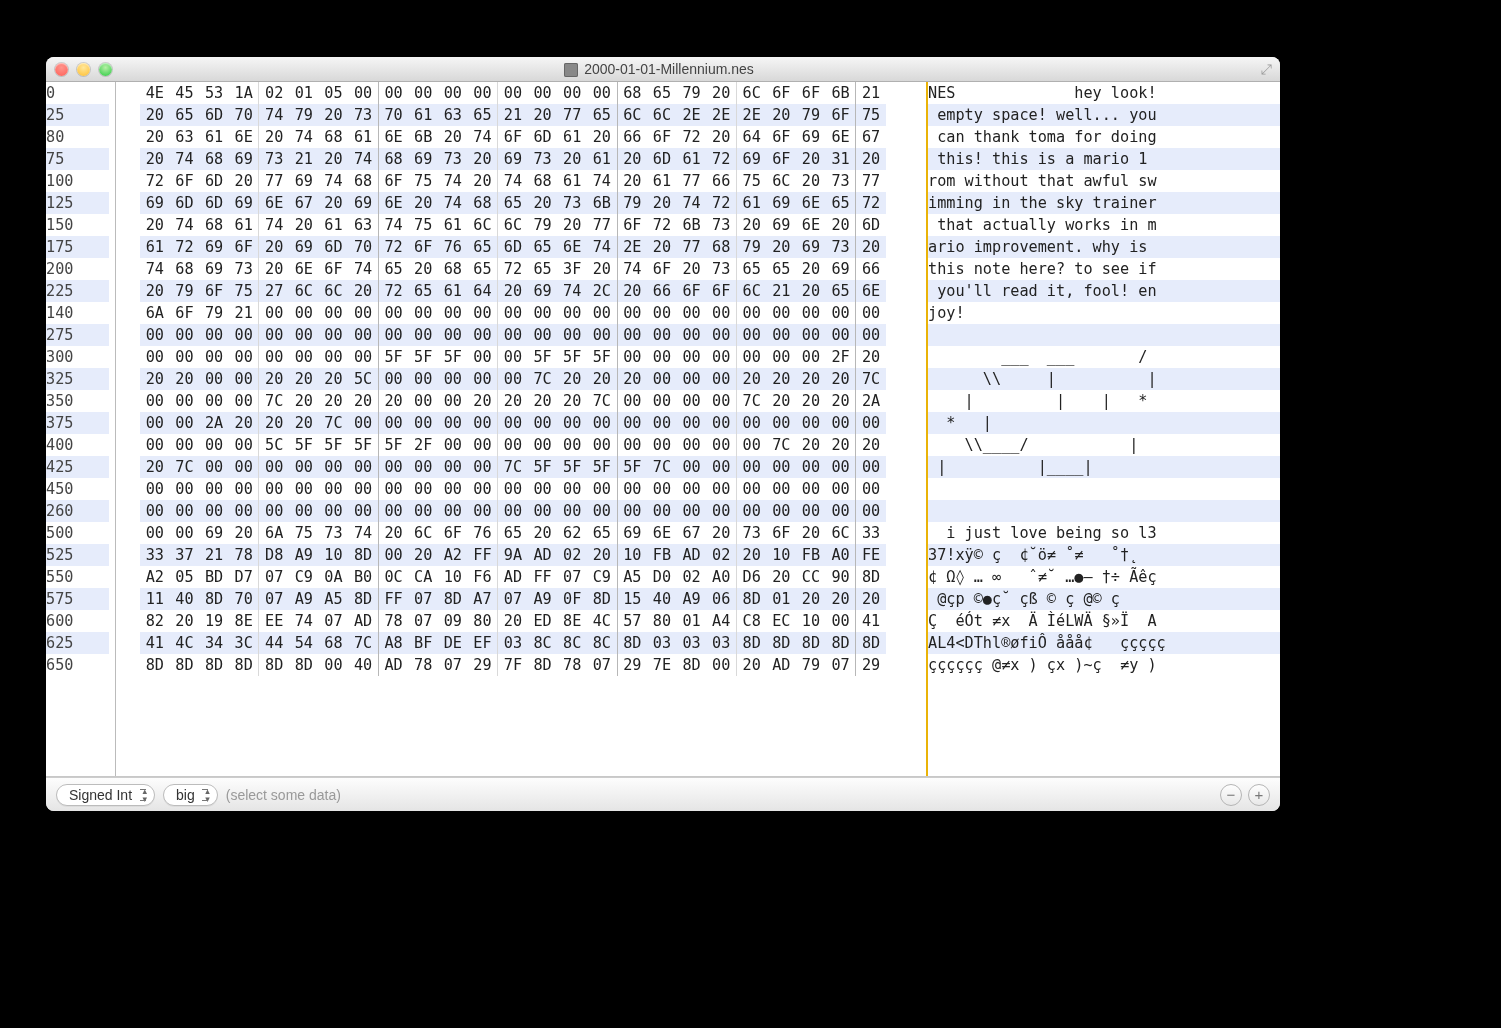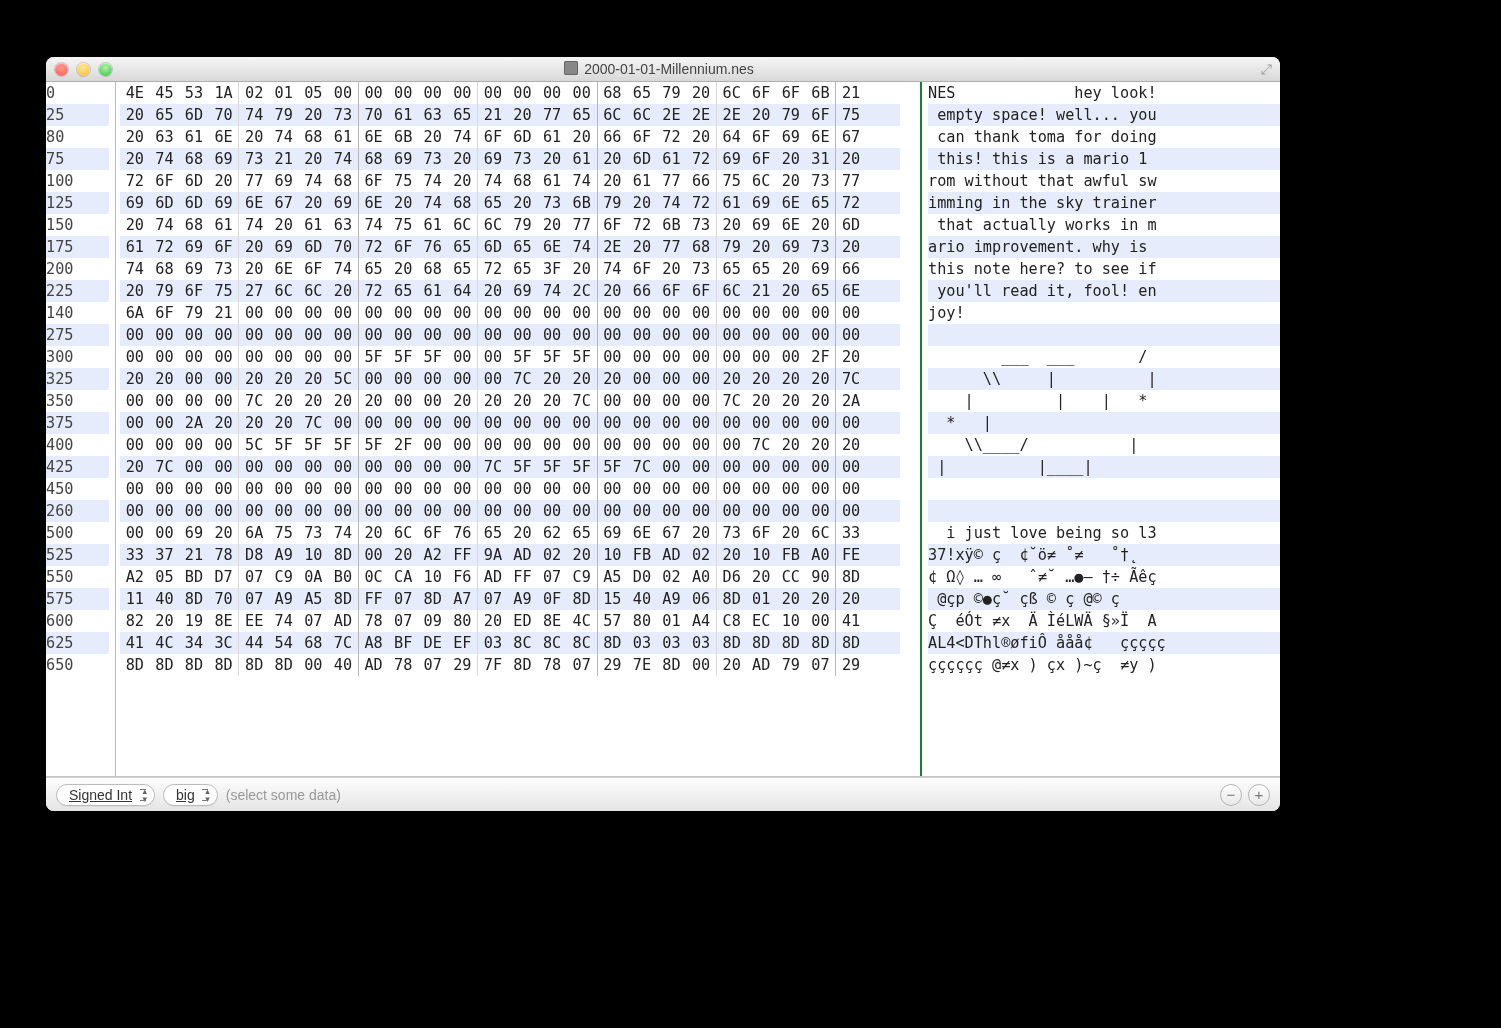--- a/index.html
+++ b/index.html
@@ -46,21 +46,21 @@
   .dot.yellow { background: radial-gradient(circle at 50% 35%, #ffe79a, #ffbd2e); }
   .dot.green  { background: radial-gradient(circle at 50% 35%, #b7f0a6, #27c93f); }
   .title {
     position: absolute;
     left: 0; right: 8px;
     text-align: center;
     font-size: 14px;
     color: #444;
     display: flex;
     justify-content: center;
-    align-items: flex-start;
+    align-items: flex-end;
     gap: 6px;
     pointer-events: none;
   }
   .doc-icon {
     width: 14px; height: 14px;
     background: #888;
     border-radius: 2px;
     box-shadow: inset 0 0 0 1px #666;
   }
   .fullscreen-icon {
@@ -84,29 +84,29 @@
   .gutter {
     width: 63px;
     text-align: right;
     padding-right: 6px;
     color: #444;
     border-right: 1px solid #bbb;
     flex-shrink: 0;
   }
   .hex {
     flex: 1;
-    border-right: 2px solid #15803d;
+    border-right: 2px solid #eab308;
     padding-left: 4px;
     padding-right: 20px;
     white-space: pre;
     overflow: hidden;
+    align-items: center;
   }
   .ascii {
     width: 352px;
-    padding-left: 6px;
     white-space: pre;
     overflow: hidden;
     flex-shrink: 0;
   }
   .row {
     display: flex;
     height: 22px;
     align-items: center;
   }
   .stripe {
@@ -132,21 +132,20 @@
   }
   .combo {
     background: #fff;
     border: 1px solid #bcbcbc;
     border-radius: 14px;
     padding: 2px 22px 2px 12px;
     position: relative;
     color: #333;
     cursor: pointer;
     box-shadow: 0 1px 0 rgba(0,0,0,0.05);
-    text-decoration: underline;
   }
   .combo::after {
     content: "";
     position: absolute;
     right: 8px; top: 4px;
     width: 7px; height: 12px;
     background:
       linear-gradient(#777,#777) center top/6px 1px no-repeat,
       linear-gradient(#777,#777) center bottom/6px 1px no-repeat;
   }

